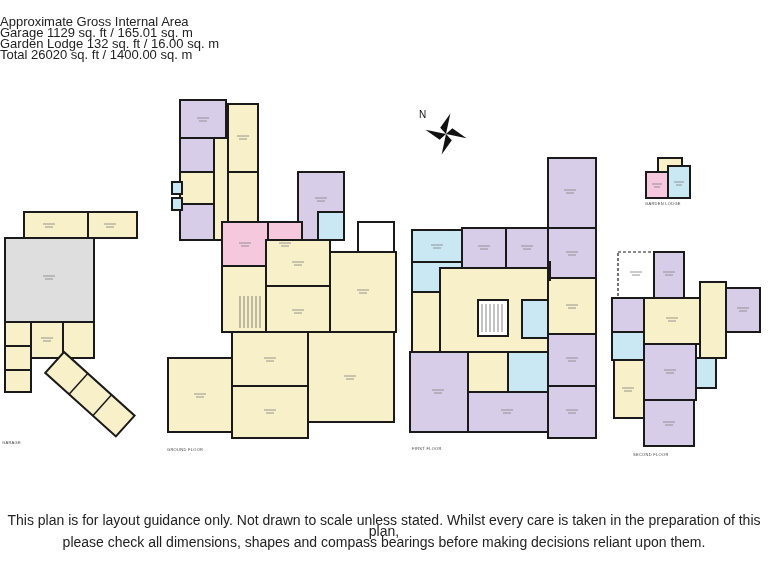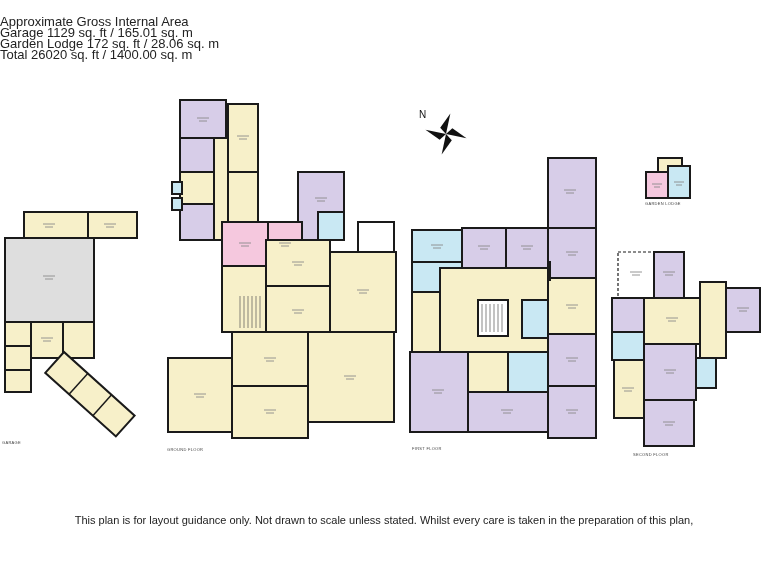--- a/index.html
+++ b/index.html
@@ -1,37 +1,37 @@
 <!DOCTYPE html>
 <html><head>
 <meta charset="utf-8">
 <style>
   *{margin:0;padding:0;box-sizing:border-box}
   html,body{width:768px;height:576px}
   body{position:relative;background:#ffffff;font-family:"Liberation Sans",sans-serif;overflow:hidden}
   .abs{position:absolute}
   .header{top:16px;left:0;right:0;text-align:left;font-size:13px;line-height:11px;color:#222}
-  .footer{top:515px;left:0;right:0;text-align:center;font-size:11px;line-height:11px;color:#222}
+  .footer{top:515px;left:0;right:0;text-align:center;font-size:14px;line-height:11px;color:#222}
   .caption{position:absolute;font-size:4px;color:#444;letter-spacing:.3px;white-space:nowrap}
   .compass-n{position:absolute;left:419px;top:109px;font-size:10px;color:#111}
   svg.plans{position:absolute;left:0;top:0}
   svg.plans rect{stroke:#1a1a1a;stroke-width:2}
   .fy{fill:#F7F0C9}.fp2{fill:#D7CDE8}.fk{fill:#F5C8DE}.fb{fill:#C9E8F3}.fg{fill:#DEDEDE}.fw{fill:#ffffff}
   .dash{stroke-dasharray:3 2 !important;stroke-width:1.2 !important}
   .lbl line{stroke:#8a8a8a;stroke-width:.9}
   .stairs line{stroke:#555;stroke-width:.7}
   .rose{fill:#111}
 </style>
 </head>
 <body>
 
 <div class="abs header">
   <div>Approximate Gross Internal Area</div>
   <div>Garage 1129 sq. ft / 165.01 sq. m</div>
-  <div>Garden Lodge 172 sq. ft / 28.06 sq. m</div>
+  <div>Garden Lodge 132 sq. ft / 16.00 sq. m</div>
   <div>Total 26020 sq. ft / 1400.00 sq. m</div>
 </div>
 
 <div class="compass-n">N</div>
 
 <svg class="plans" width="768" height="576" viewBox="0 0 768 576">
 
   <g transform="translate(446,134) rotate(12)">
     <path class="rose" d="M0,0 L-7,-5 L0,-21 Z"></path>
     <path class="rose" transform="rotate(90)" d="M0,0 L-7,-5 L0,-21 Z"></path>
@@ -279,13 +279,14 @@
 </svg>
 
 <div class="caption" style="left:2px;top:440px">GARAGE</div>
 <div class="caption" style="left:167px;top:447px">GROUND FLOOR</div>
 <div class="caption" style="left:412px;top:446px">FIRST FLOOR</div>
 <div class="caption" style="left:633px;top:452px">SECOND FLOOR</div>
 <div class="caption" style="left:645px;top:201px">GARDEN LODGE</div>
 
 <div class="abs footer">
   <div>This plan is for layout guidance only.  Not drawn to scale unless stated. Whilst every care is taken in the preparation of this plan,</div>
+  <div>please check all dimensions, shapes and compass bearings before making decisions reliant upon them.</div>
 </div>
 
 </body></html>

